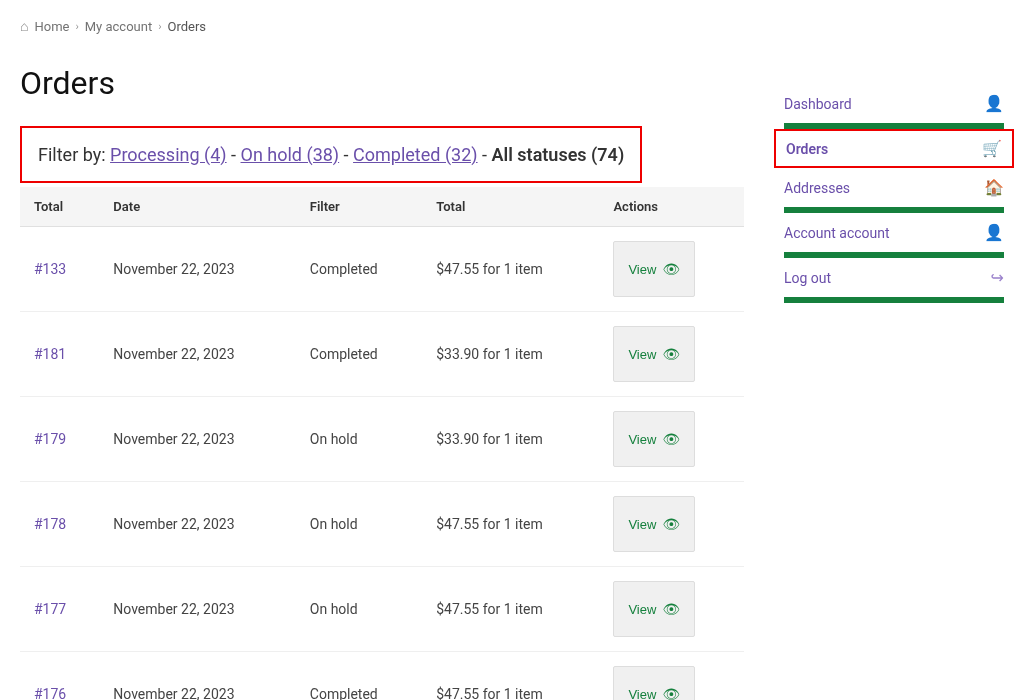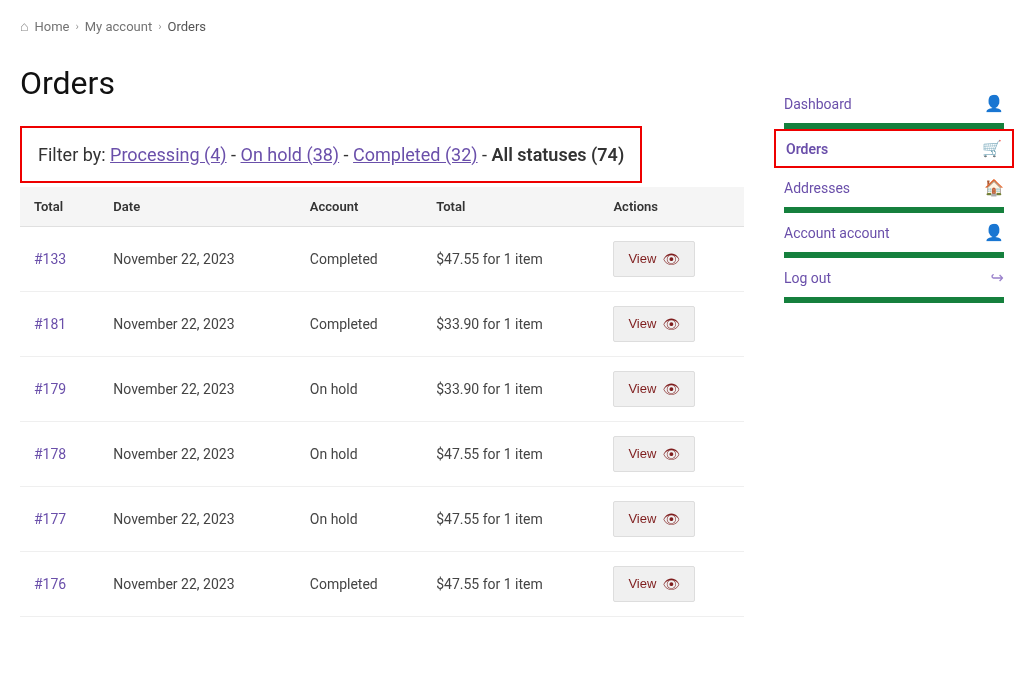--- a/index.html
+++ b/index.html
@@ -94,28 +94,28 @@
       color: #444;
     }
     .orders-table tbody td:first-child a {
       color: #6a4faa;
       text-decoration: none;
     }
 
     
     .view-btn {
       display: inline-flex;
-      align-items: flex-start;
+      align-items: center;
       gap: 6px;
       background: #f0f0f0;
       border: 1px solid #ddd;
-      padding: 9px 14px;
+      padding: 19px 14px;
       font-size: 13px;
       cursor: pointer;
-      color: #7f1d1d;
+      color: #15803d;
       border-radius: 2px;
     }
     .eye-icon {
       font-size: 14px;
     }
 
     
     .sidebar-nav {
       list-style: none;
       margin-top: 20px;
@@ -176,21 +176,21 @@
         <span> - </span>
         <span class="active">All statuses (74)</span>
       </div>
 
       
       <table class="orders-table">
         <thead>
           <tr>
             <th>Total</th>
             <th>Date</th>
-            <th>Account</th>
+            <th>Filter</th>
             <th>Total</th>
             <th>Actions</th>
           </tr>
         </thead>
         <tbody id="orders-tbody">
         <tr>
       <td>
         <a href="#">#133</a>
       </td>
       <td>November 22, 2023</td>

